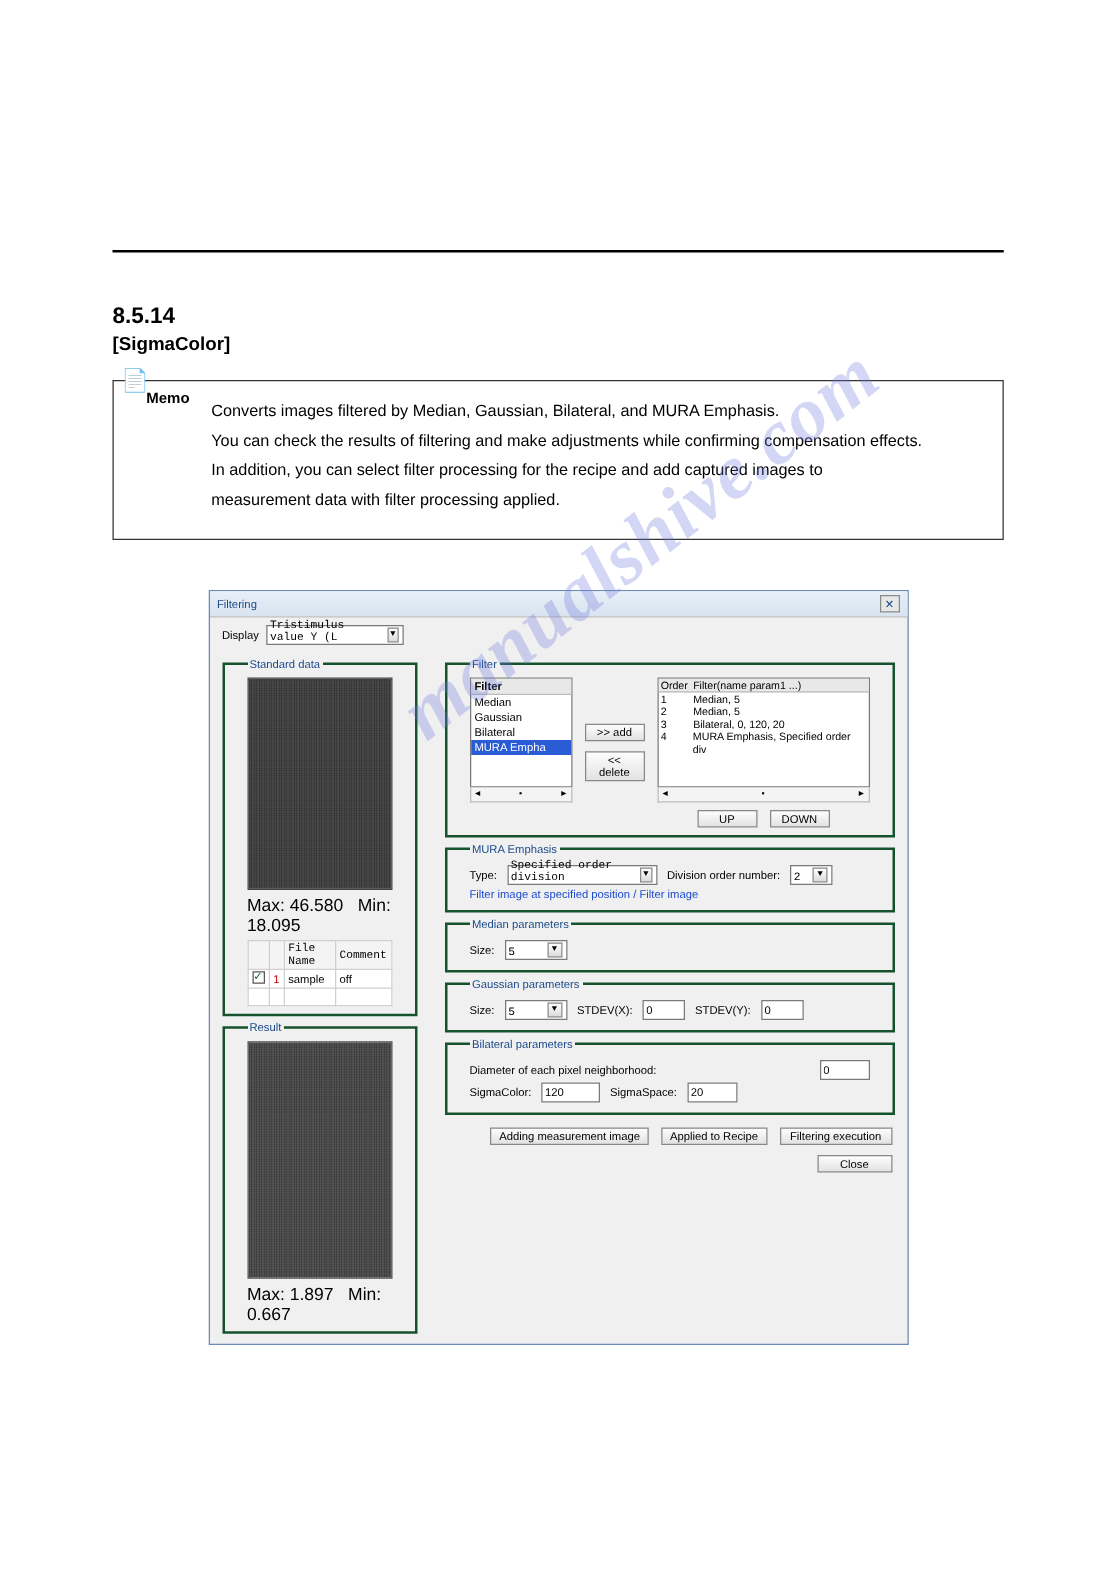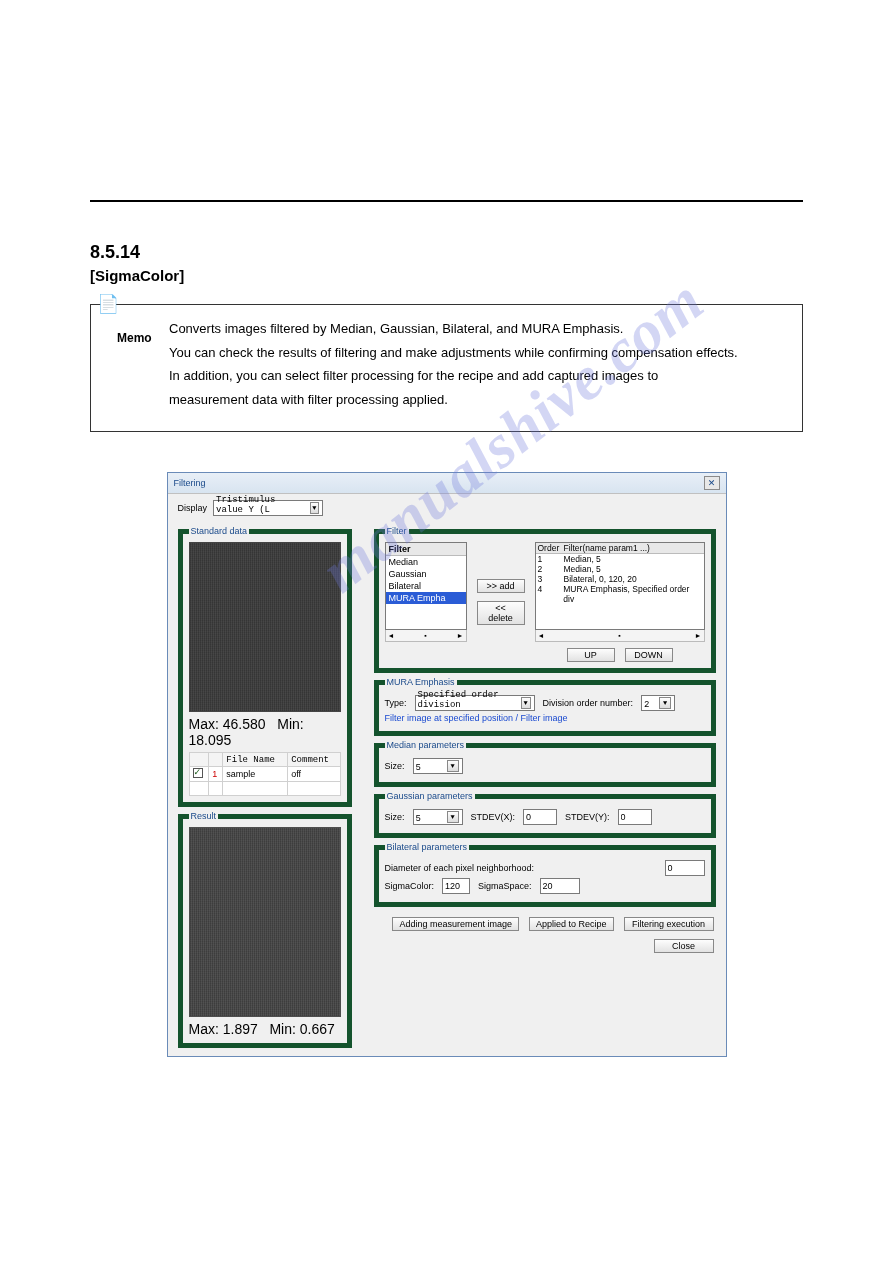--- a/index.html
+++ b/index.html
@@ -41,21 +41,21 @@
   }
   .memo-icon {
     position: absolute;
     left: 6px;
     top: -14px;
     font-size: 18px;
   }
   .memo-label {
     position: absolute;
     left: 26px;
-    top: 24px;
+    top: 4px;
     font-weight: bold;
     font-size: 12px;
   }
   .memo-box p { margin: 0 0 4px 0; }
 
   .dialog {
     width: 560px;
     margin: 12px auto;
     border: 1px solid #6a8bb8;
     background: #f0f0f0;
@@ -98,23 +98,23 @@
     background: linear-gradient(#fefefe,#dcdcdc);
     width: 12px;
     height: 12px;
     display: inline-flex;
     align-items: center;
     justify-content: center;
     font-size: 7px;
     margin: 1px;
   }
   fieldset {
-    border: 5px solid #14532d;
+    border: 2px solid #14532d;
     margin: 4px 8px;
-    padding: 6px 6px;
+    padding: 6px 18px;
   }
   legend { font-size: 9px; padding: 0 2px; color: #1a4a8a; }
   .body-cols {
     display: flex;
     gap: 6px;
     padding: 0 2px 4px 2px;
   }
   .leftcol { flex: 1 1 260px; }
   .rightcol { flex: 1 1 290px; }
   .imgbox {
@@ -389,21 +389,21 @@
         </fieldset>
 
         <fieldset>
           <legend>Bilateral parameters</legend>
           <div class="paramrow">
             <label>Diameter of each pixel neighborhood:</label>
             <input class="txt" style="width: 40px; margin-left: auto;" value="0">
           </div>
           <div class="paramrow">
             <label>SigmaColor:</label>
-            <input class="txt" style="width: 28px;" value="120">
+            <input class="txt" style="width: 47px;" value="120">
             <label>SigmaSpace:</label>
             <input class="txt" style="width: 40px;" value="20">
           </div>
         </fieldset>
 
         <div class="bottomrow">
           <span class="btn">Adding measurement image</span>
           <span class="btn" style="min-width:80px">Applied to Recipe</span>
           <span class="btn" style="min-width:90px">Filtering execution</span>
         </div>

